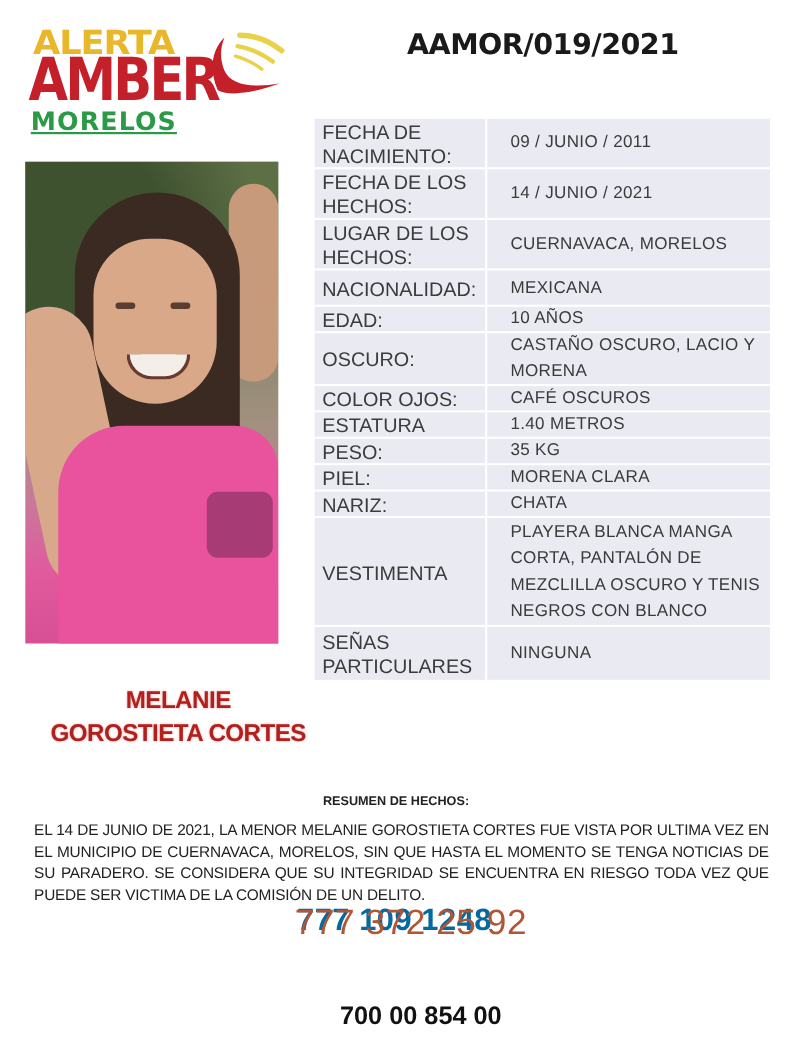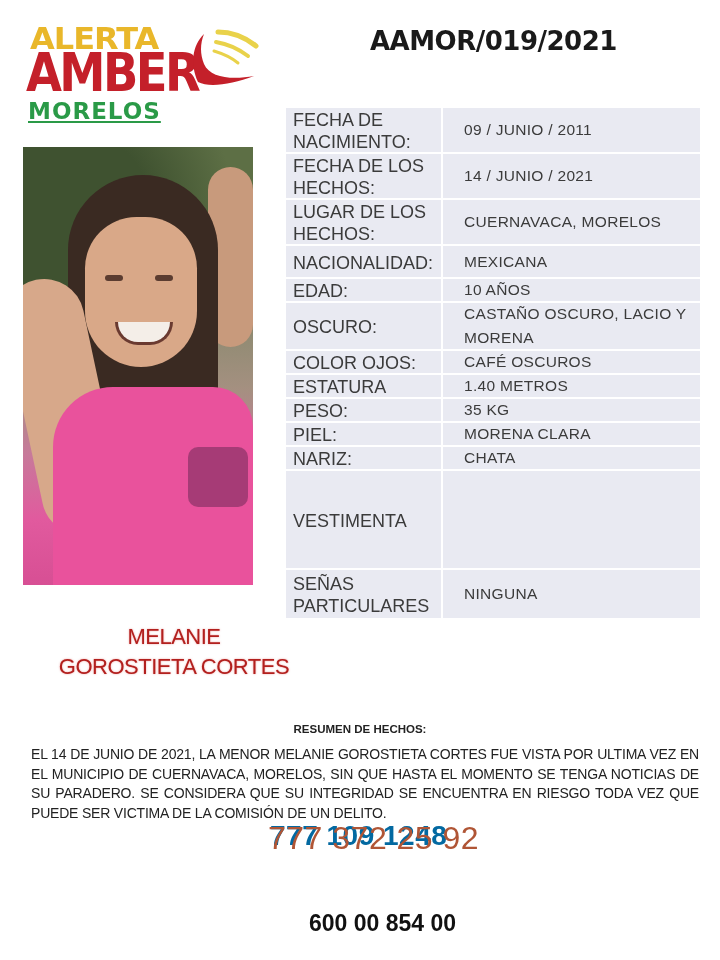--- a/index.html
+++ b/index.html
@@ -37,22 +37,22 @@
                 radial-gradient(circle at 80% 10%, #5d6f45 0 15%, transparent 35%); }
   .photo .hair { position:absolute; left:45px; top:28px; width:150px; height:260px; border-radius:75px 75px 40px 40px; background:#3a2a22; }
   .photo .face { position:absolute; left:62px; top:70px; width:112px; height:150px; border-radius:55px 55px 60px 60px; background:#d9a888; }
   .photo .mouth { position:absolute; left:92px; top:175px; width:52px; height:20px; border-radius:0 0 26px 26px; background:#f4eee8; border:3px solid #6a3a30; border-top:none; }
   .photo .eye { position:absolute; top:128px; width:18px; height:6px; border-radius:6px; background:#5b3c30; }
   .photo .arm-l { position:absolute; left:0; top:130px; width:80px; height:260px; background:#d7a88a; border-radius:40px; transform: rotate(-12deg); }
   .photo .arm-r { position:absolute; left:185px; top:20px; width:45px; height:180px; background:#c89a7c; border-radius:25px; }
   .photo .shirt { position:absolute; left:30px; top:240px; width:200px; height:210px; background:#e9529c; border-radius:60px 40px 0 0; }
   .photo .print { position:absolute; left:165px; top:300px; width:60px; height:60px; background:#7a2d5e; opacity:0.6; border-radius:10px; }
 
-  .name { position: absolute; left: 24px; top: 622px; width: 300px; text-align: center; color: #b2201e;
-    font-weight: normal; font-size: 22px; line-height: 30px; letter-spacing: -0.5px;
+  .name { position: absolute; left: 12px; top: 622px; width: 300px; text-align: center; color: #b2201e;
+    font-weight: bold; font-size: 22px; line-height: 30px; letter-spacing: -0.5px;
     text-shadow: 0 0 2px rgba(220,60,60,0.5); }
 
   .table { position: absolute; left: 286px; top: 108px; width: 414px; }
   .row { display: flex; background: #e9eaf2; border-bottom: 2px solid #ffffff; }
   .row .k { width: 148px; padding: 2px 0 0 7px; border-right: 2px solid #ffffff; font-size: 18px; line-height: 22px;
     display: flex; align-items: center; color: #3b3b3b; }
   .row .v { flex: 1; padding: 0 8px 0 21px; font-size: 15.5px; line-height: 24px; display: flex; align-items: center;
     color: #3b3b3b; letter-spacing: 0.3px; }
 
   .summary-title { position: absolute; left: 0; width: 720px; top: 723px; text-align: center; font-weight: bold; font-size: 11.5px; color: #222; }
@@ -138,25 +138,26 @@
   <div class="row" style="height:22px">
     <div class="k">PIEL:</div>
     <div class="v">MORENA  CLARA</div>
   </div>
   <div class="row" style="height:22px">
     <div class="k">NARIZ:</div>
     <div class="v">CHATA</div>
   </div>
   <div class="row" style="height:97px">
     <div class="k">VESTIMENTA</div>
+    <div class="v">PLAYERA  BLANCA  MANGA CORTA,  PANTALÓN  DE MEZCLILLA  OSCURO  Y TENIS NEGROS  CON  BLANCO</div>
   </div>
   <div class="row" style="height:48px">
     <div class="k">SEÑAS PARTICULARES</div>
     <div class="v">NINGUNA</div>
   </div>
 </div>
 
 <div class="summary-title">RESUMEN DE HECHOS:</div>
 <div class="summary">EL 14 DE JUNIO DE 2021, LA MENOR MELANIE GOROSTIETA CORTES FUE VISTA POR ULTIMA VEZ EN EL MUNICIPIO DE CUERNAVACA, MORELOS, SIN QUE HASTA EL MOMENTO SE TENGA NOTICIAS DE SU PARADERO. SE CONSIDERA QUE SU INTEGRIDAD SE ENCUENTRA EN RIESGO TODA VEZ QUE PUEDE SER VICTIMA DE LA COMISIÓN DE UN DELITO.</div>
 
 <div class="phone1">777 109 1248</div>
 <div class="phone2">777 372 25 92</div>
-<div class="phone3">600 00 854 00</div>
+<div class="phone3">700 00 854 00</div>
 
 </body></html>

